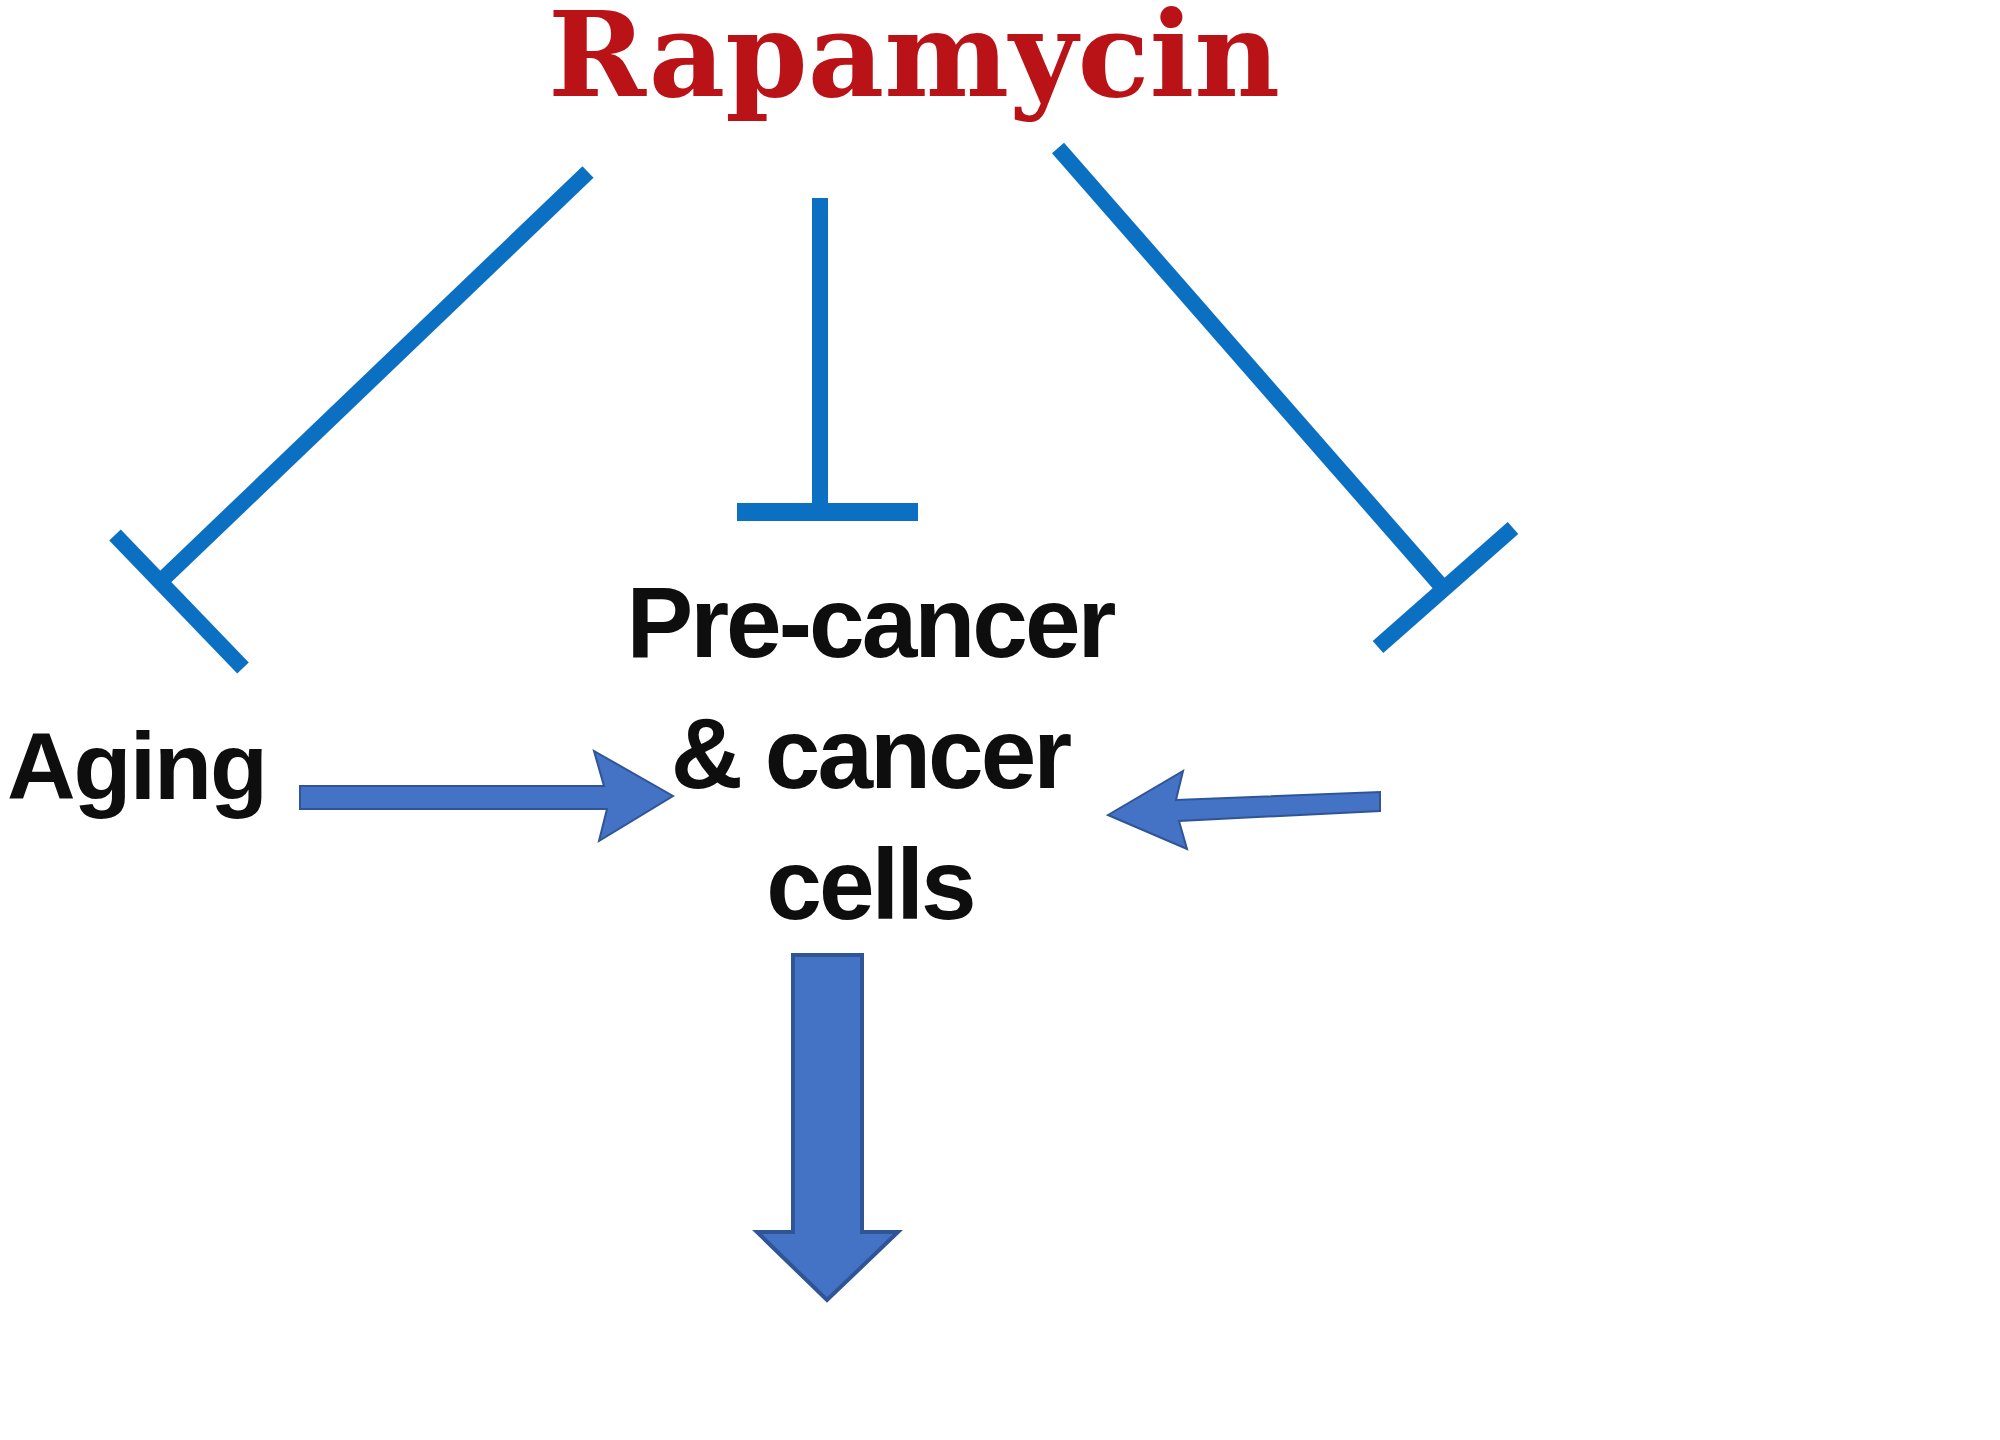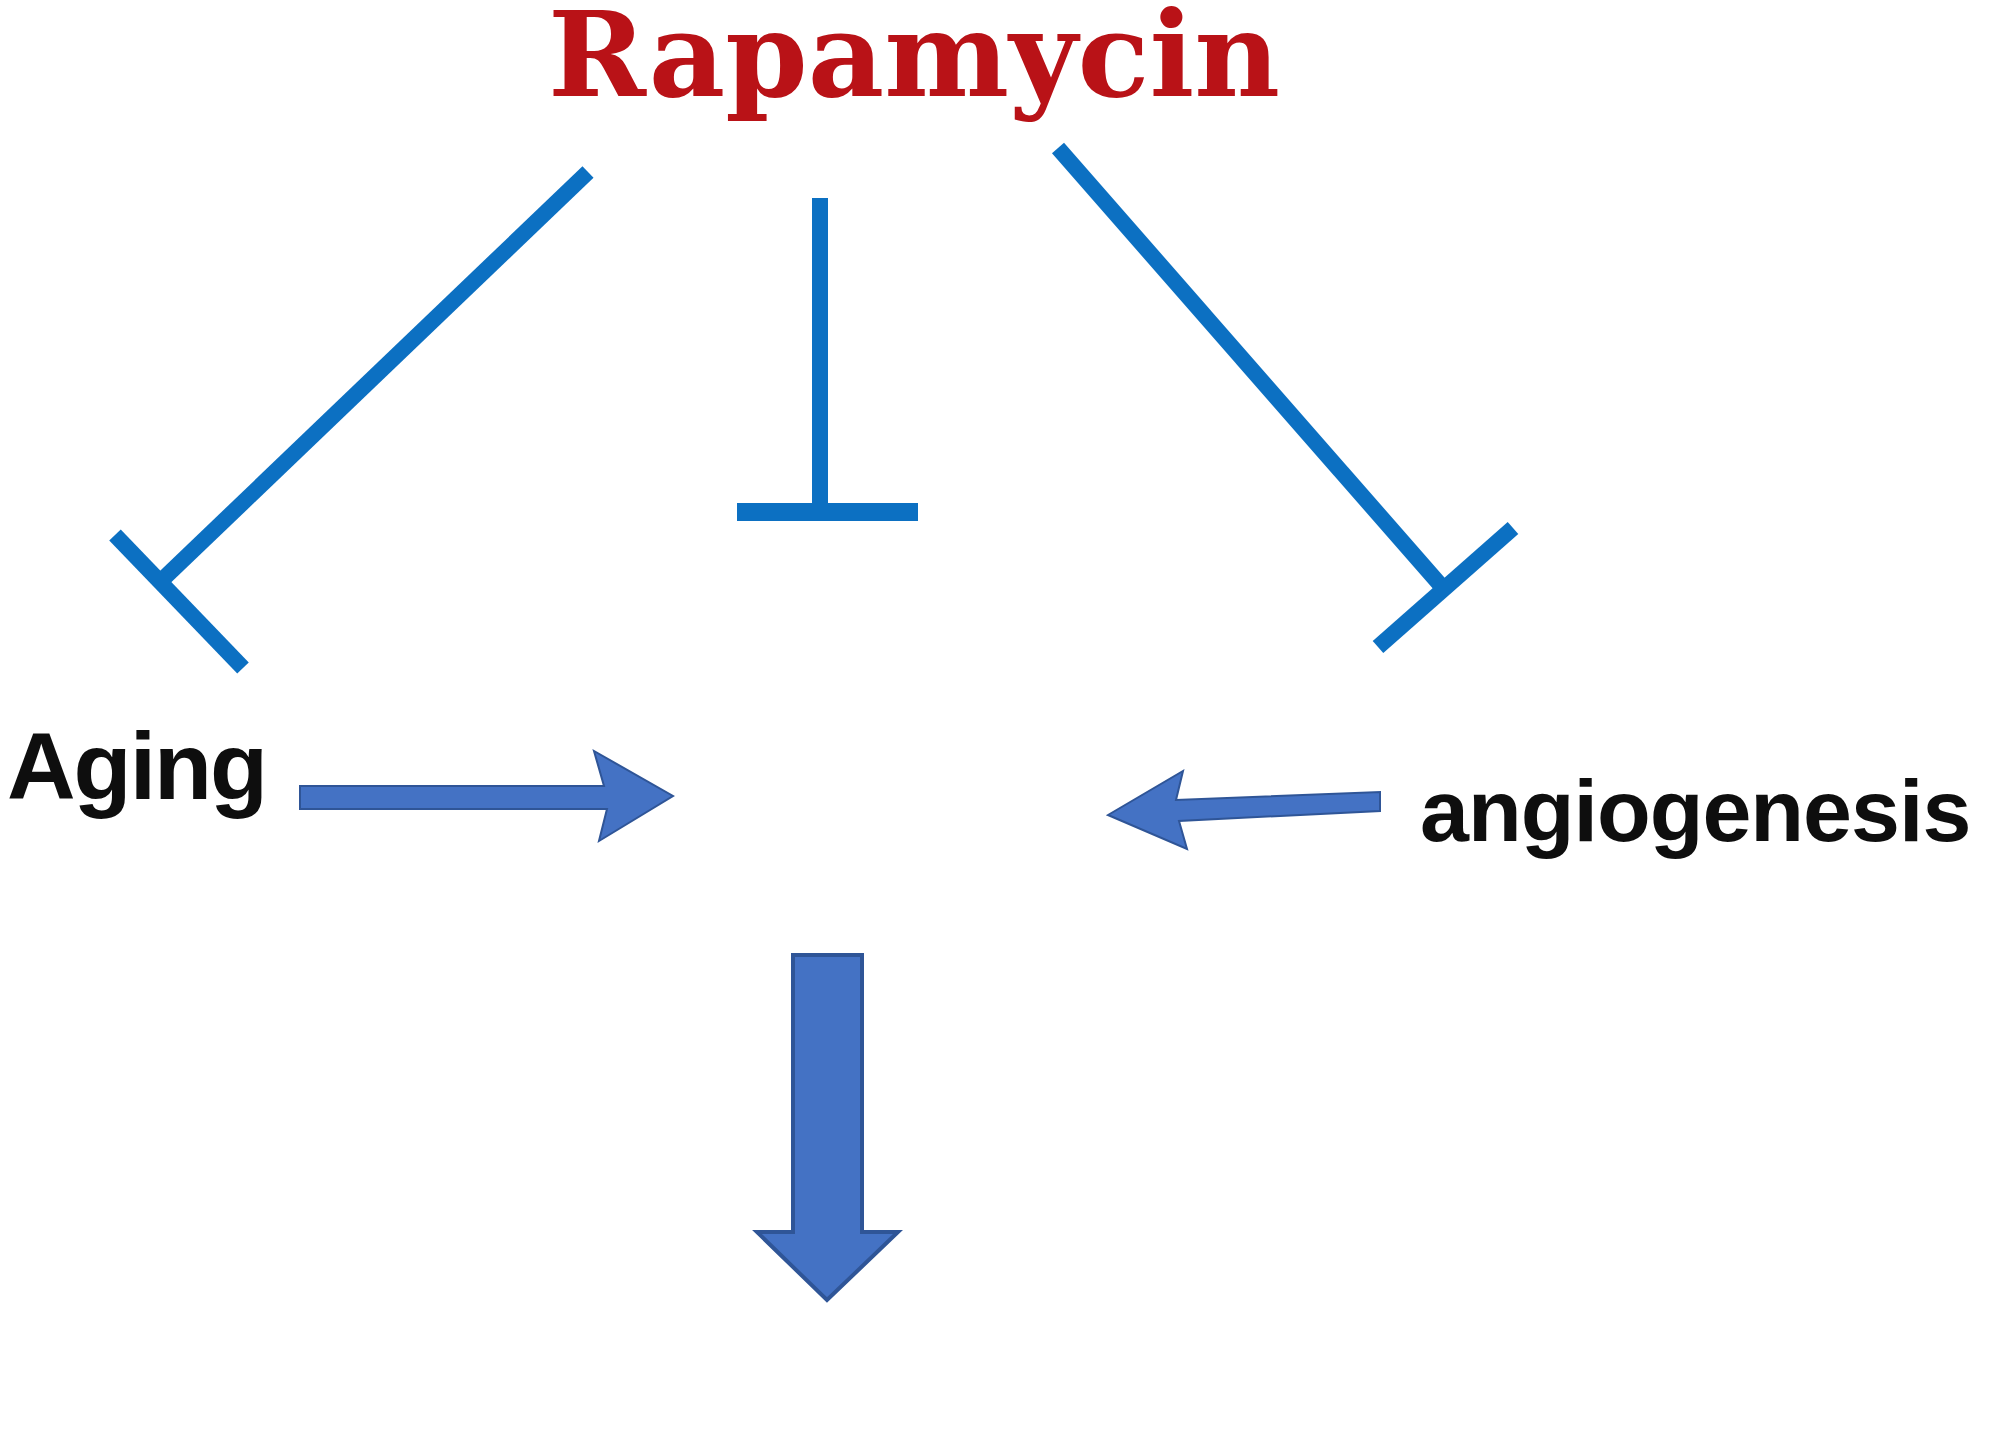--- a/index.html
+++ b/index.html
@@ -81,19 +81,21 @@
 
     <path class="arrow" d="M 300,786 L 604,786 L 594,751 L 673,796 L 599,841 L 607,809 L 300,809 Z"></path>
 
     <path class="arrow" d="M 1108,815 L 1183,771 L 1176,800 L 1380,792 L 1380,811 L 1179,821 L 1187,849 Z"></path>
 
     <path class="big-arrow" d="M 793,955 L 862,955 L 862,1232 L 898,1232 L 827,1300 L 757,1232 L 793,1232 Z"></path>
   </svg>
 
   <div class="label centered" id="title">Rapamycin</div>
 
+  <div class="label centered" id="precancer">Pre-cancer
+&amp; cancer
+cells</div>
 
   <div class="label" id="aging">Aging</div>
 
-  <div class="label" id="angio">angiogenesis</div>
 
 
 </div>
 
 </body></html>

